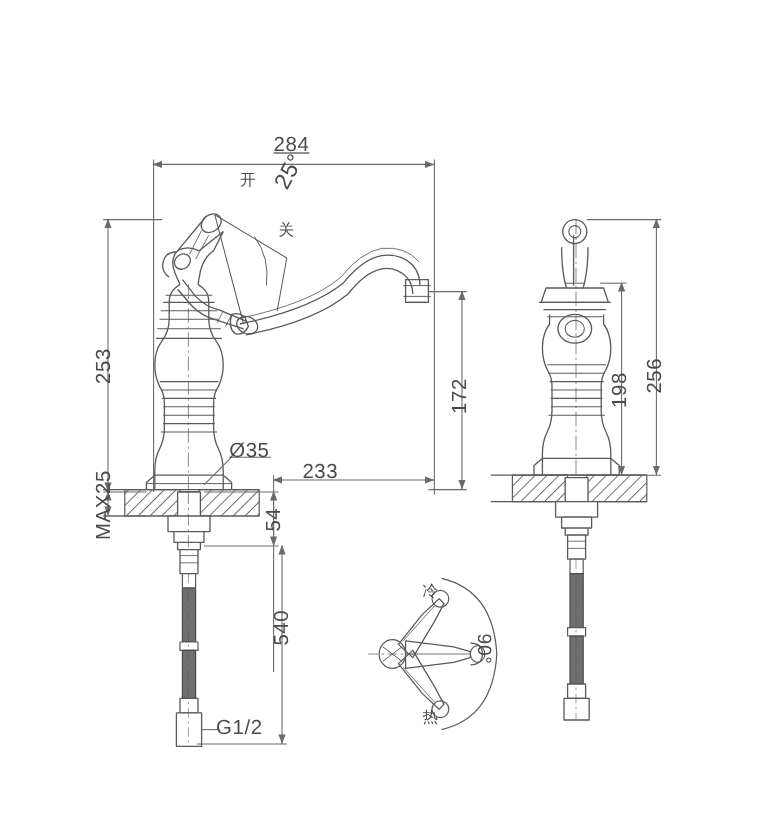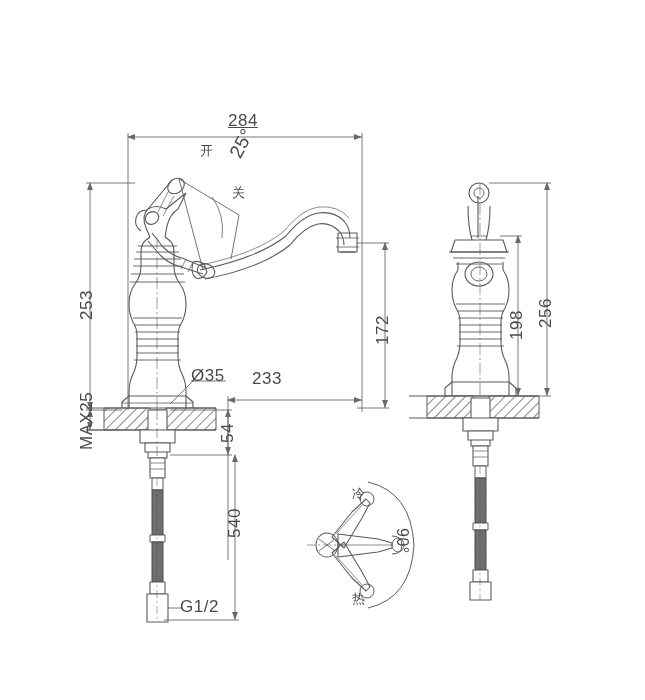--- a/index.html
+++ b/index.html
@@ -275,21 +275,21 @@
     <line x1="168" y1="608" x2="182" y2="608"></line>
   </g>
 </svg>
 
 <div class="lbl dim" style="left:228px;top:112px;text-decoration:underline;">284</div>
 
 <div class="lbl dim rot90" style="left:78px;top:320px;">253</div>
 
 <div class="lbl dim rot90" style="left:78px;top:450px;">MAX25</div>
 
-<div class="lbl dim" style="left:252px;top:370px;">233</div>
+<div class="lbl dim" style="left:252px;top:384px;">233</div>
 
 <div class="lbl dim rot90" style="left:219px;top:443px;">54</div>
 
 <div class="lbl dim rot90" style="left:374px;top:345px;">172</div>
 
 <div class="lbl dim rot90" style="left:226px;top:538px;">540</div>
 
 <div class="lbl dim" style="left:191px;top:367px;">Ø35</div>
 
 <div class="lbl dim" style="left:180px;top:598px;">G1/2</div>

